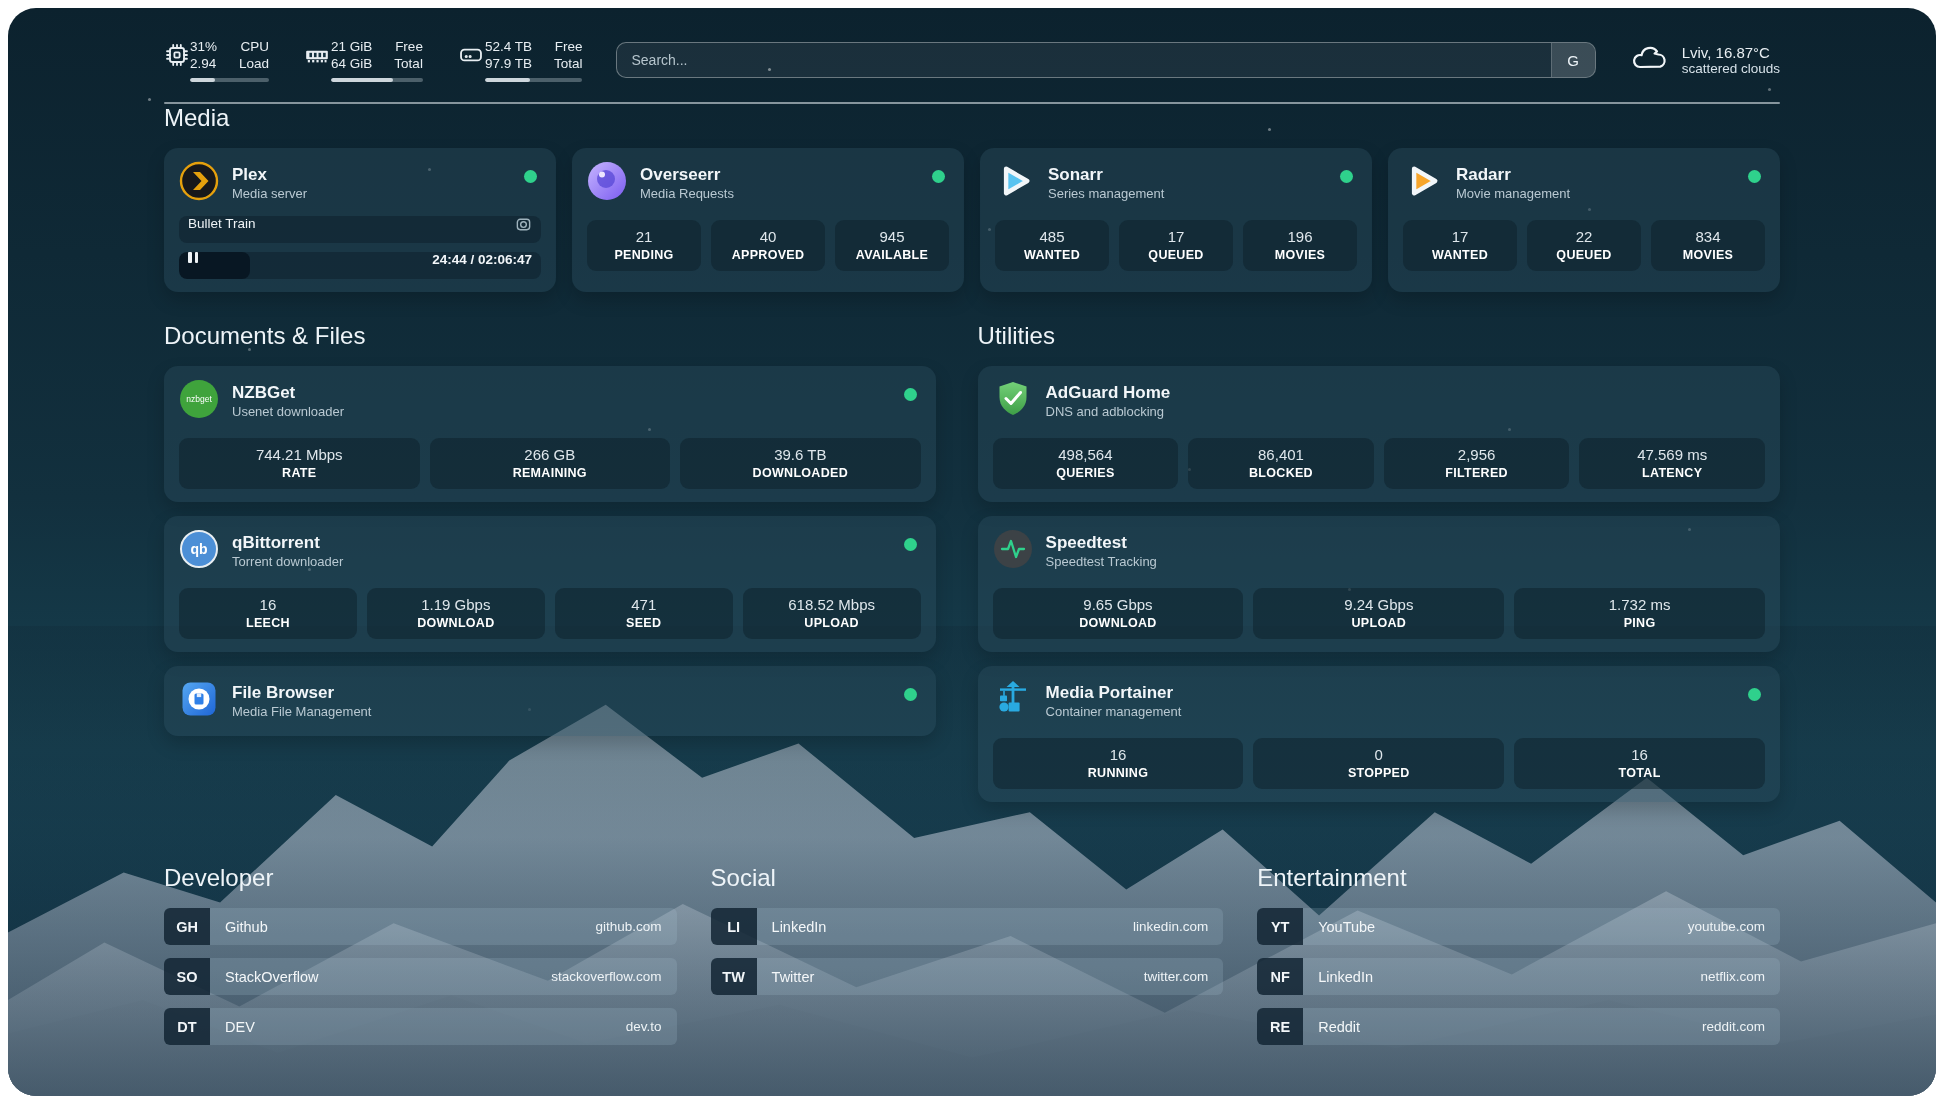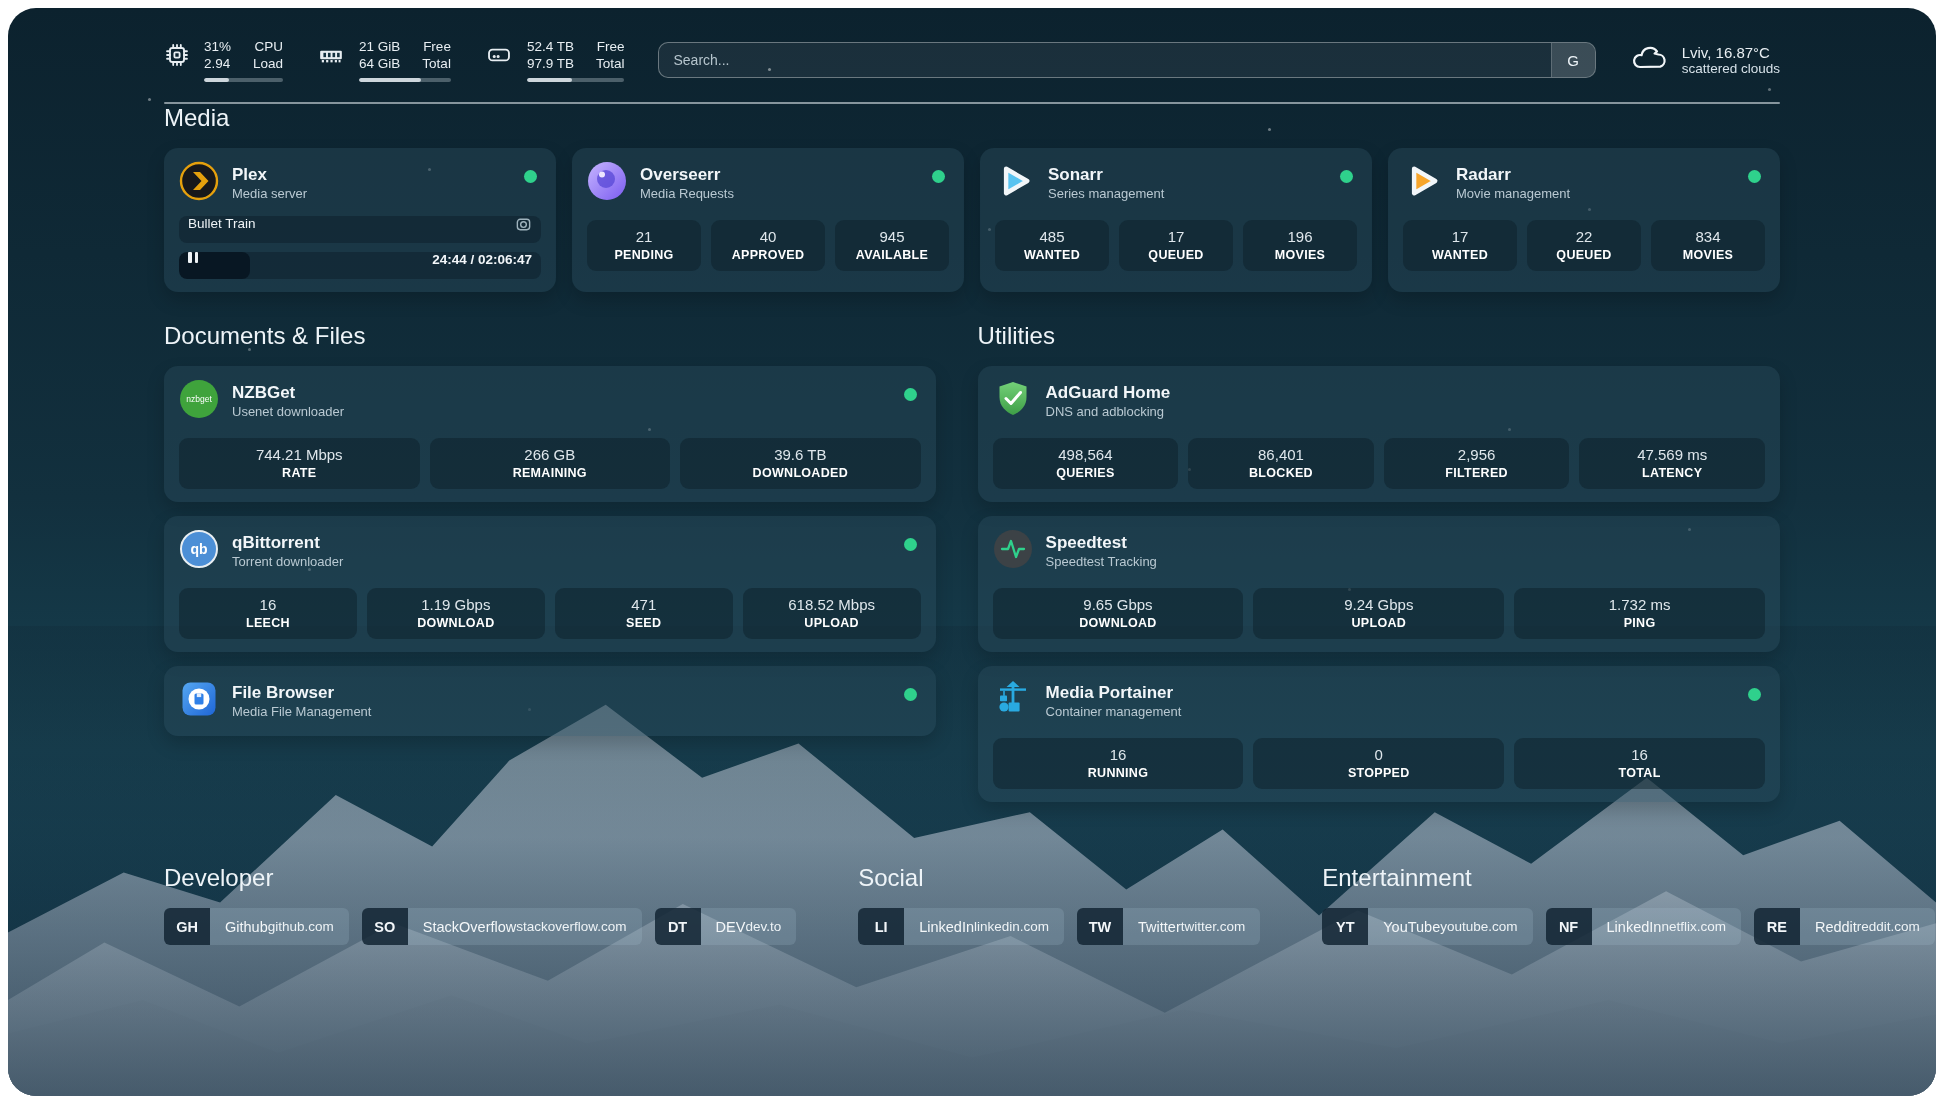--- a/index.html
+++ b/index.html
@@ -38,21 +38,21 @@
       980px 220px rgba(255,255,255,.3),1260px 120px rgba(255,255,255,.4),1580px 200px rgba(255,255,255,.3),
       1760px 80px rgba(255,255,255,.35),240px 340px rgba(255,255,255,.3),640px 420px rgba(255,255,255,.35),
       900px 380px rgba(255,255,255,.3),1180px 460px rgba(255,255,255,.35),1500px 420px rgba(255,255,255,.3),
       300px 560px rgba(255,255,255,.35),820px 600px rgba(255,255,255,.3),1340px 580px rgba(255,255,255,.35),
       1680px 520px rgba(255,255,255,.3),520px 700px rgba(255,255,255,.3),1060px 680px rgba(255,255,255,.3);
   }
   
   .content { position:relative; padding:0 156px; }
   
   .topbar { display:flex; align-items:center; gap:34px; padding-top:30px; }
-  .stat-group { display:flex; align-items:flex-start; gap:14px; }
+  .stat-group { display:flex; align-items:flex-start; }
   .stat-group .sicon { margin-top:4px; flex:0 0 auto; }
   .stat-cols { position:relative; padding-bottom:10px; }
   .stat-cols .rows { display:flex; gap:22px; }
   .stat-col { display:flex; flex-direction:column; font-size:13.5px; line-height:17px; color:#e8eef2; }
   .stat-col.right { text-align:right; }
   .sbar { position:absolute; left:0; right:0; bottom:0; height:4px; border-radius:3px; background:rgba(130,145,155,0.55); overflow:hidden; }
   .sbar > span { display:block; height:100%; border-radius:3px; background:#cdd6dc; }
   .searchwrap { flex:1; display:flex; align-items:stretch; height:36px; border:1px solid rgba(255,255,255,0.35); border-radius:10px; background:rgba(255,255,255,0.06); overflow:hidden; }
   .searchwrap input { flex:1; background:transparent; border:none; outline:none; color:#e8eef2; font-size:14px; padding:0 14px; font-family:"Liberation Sans",sans-serif; }
   .searchwrap input::placeholder { color:#b6c5cd; }
@@ -88,22 +88,22 @@
   .mediarow { margin-top:9px; background:rgba(12,30,42,0.5); border-radius:8px; height:27px; display:flex; padding:0 9px; }
   .mediarow.first { margin-top:11px; }
   .mr-title { font-size:13.5px; color:#eef3f6; }
   .mr-spacer { flex:1; }
   .playbar { position:relative; overflow:hidden; }
   .play-fill { position:absolute; left:0; top:0; bottom:0; background:rgba(6,18,28,0.75); border-radius:8px; }
   .pausebtn { position:relative; display:flex; gap:3px; cursor:pointer; }
   .pausebtn i { display:block; width:3.5px; height:11px; background:#eef3f6; border-radius:1px; }
   .mr-time { position:relative; font-size:13.5px; font-weight:600; color:#f2f6f9; }
   
-  .links-grid { display:grid; grid-template-columns:1fr 1fr 1.02fr; gap:62px; margin-top:62px; }
-  .link-rows { display:flex; flex-direction:row; gap:13px; }
+  .links-grid { display:grid; grid-template-columns:1fr 1fr 1.02fr; gap:34px; margin-top:62px; }
+  .link-rows { display:flex; flex-direction:column; gap:13px; }
   .linkrow { display:flex; align-items:stretch; height:37px; border-radius:6px; overflow:hidden; background:rgba(178,204,220,0.18); cursor:pointer; }
   .linkrow .abbr { width:46px; display:flex; align-items:center; justify-content:center; background:rgba(12,31,45,0.82); font-size:14.5px; font-weight:600; color:#f2f6f9; }
   .linkrow .lname { display:flex; align-items:center; padding-left:15px; font-size:14.5px; color:#f4f7f9; }
   .linkrow .lurl { margin-left:auto; display:flex; align-items:center; padding-right:15px; font-size:13.5px; color:#eef3f6; }
   svg text { font-family:"Liberation Sans",sans-serif; }
 </style>
 </head>
 <body>
 
 <div class="dashboard">

